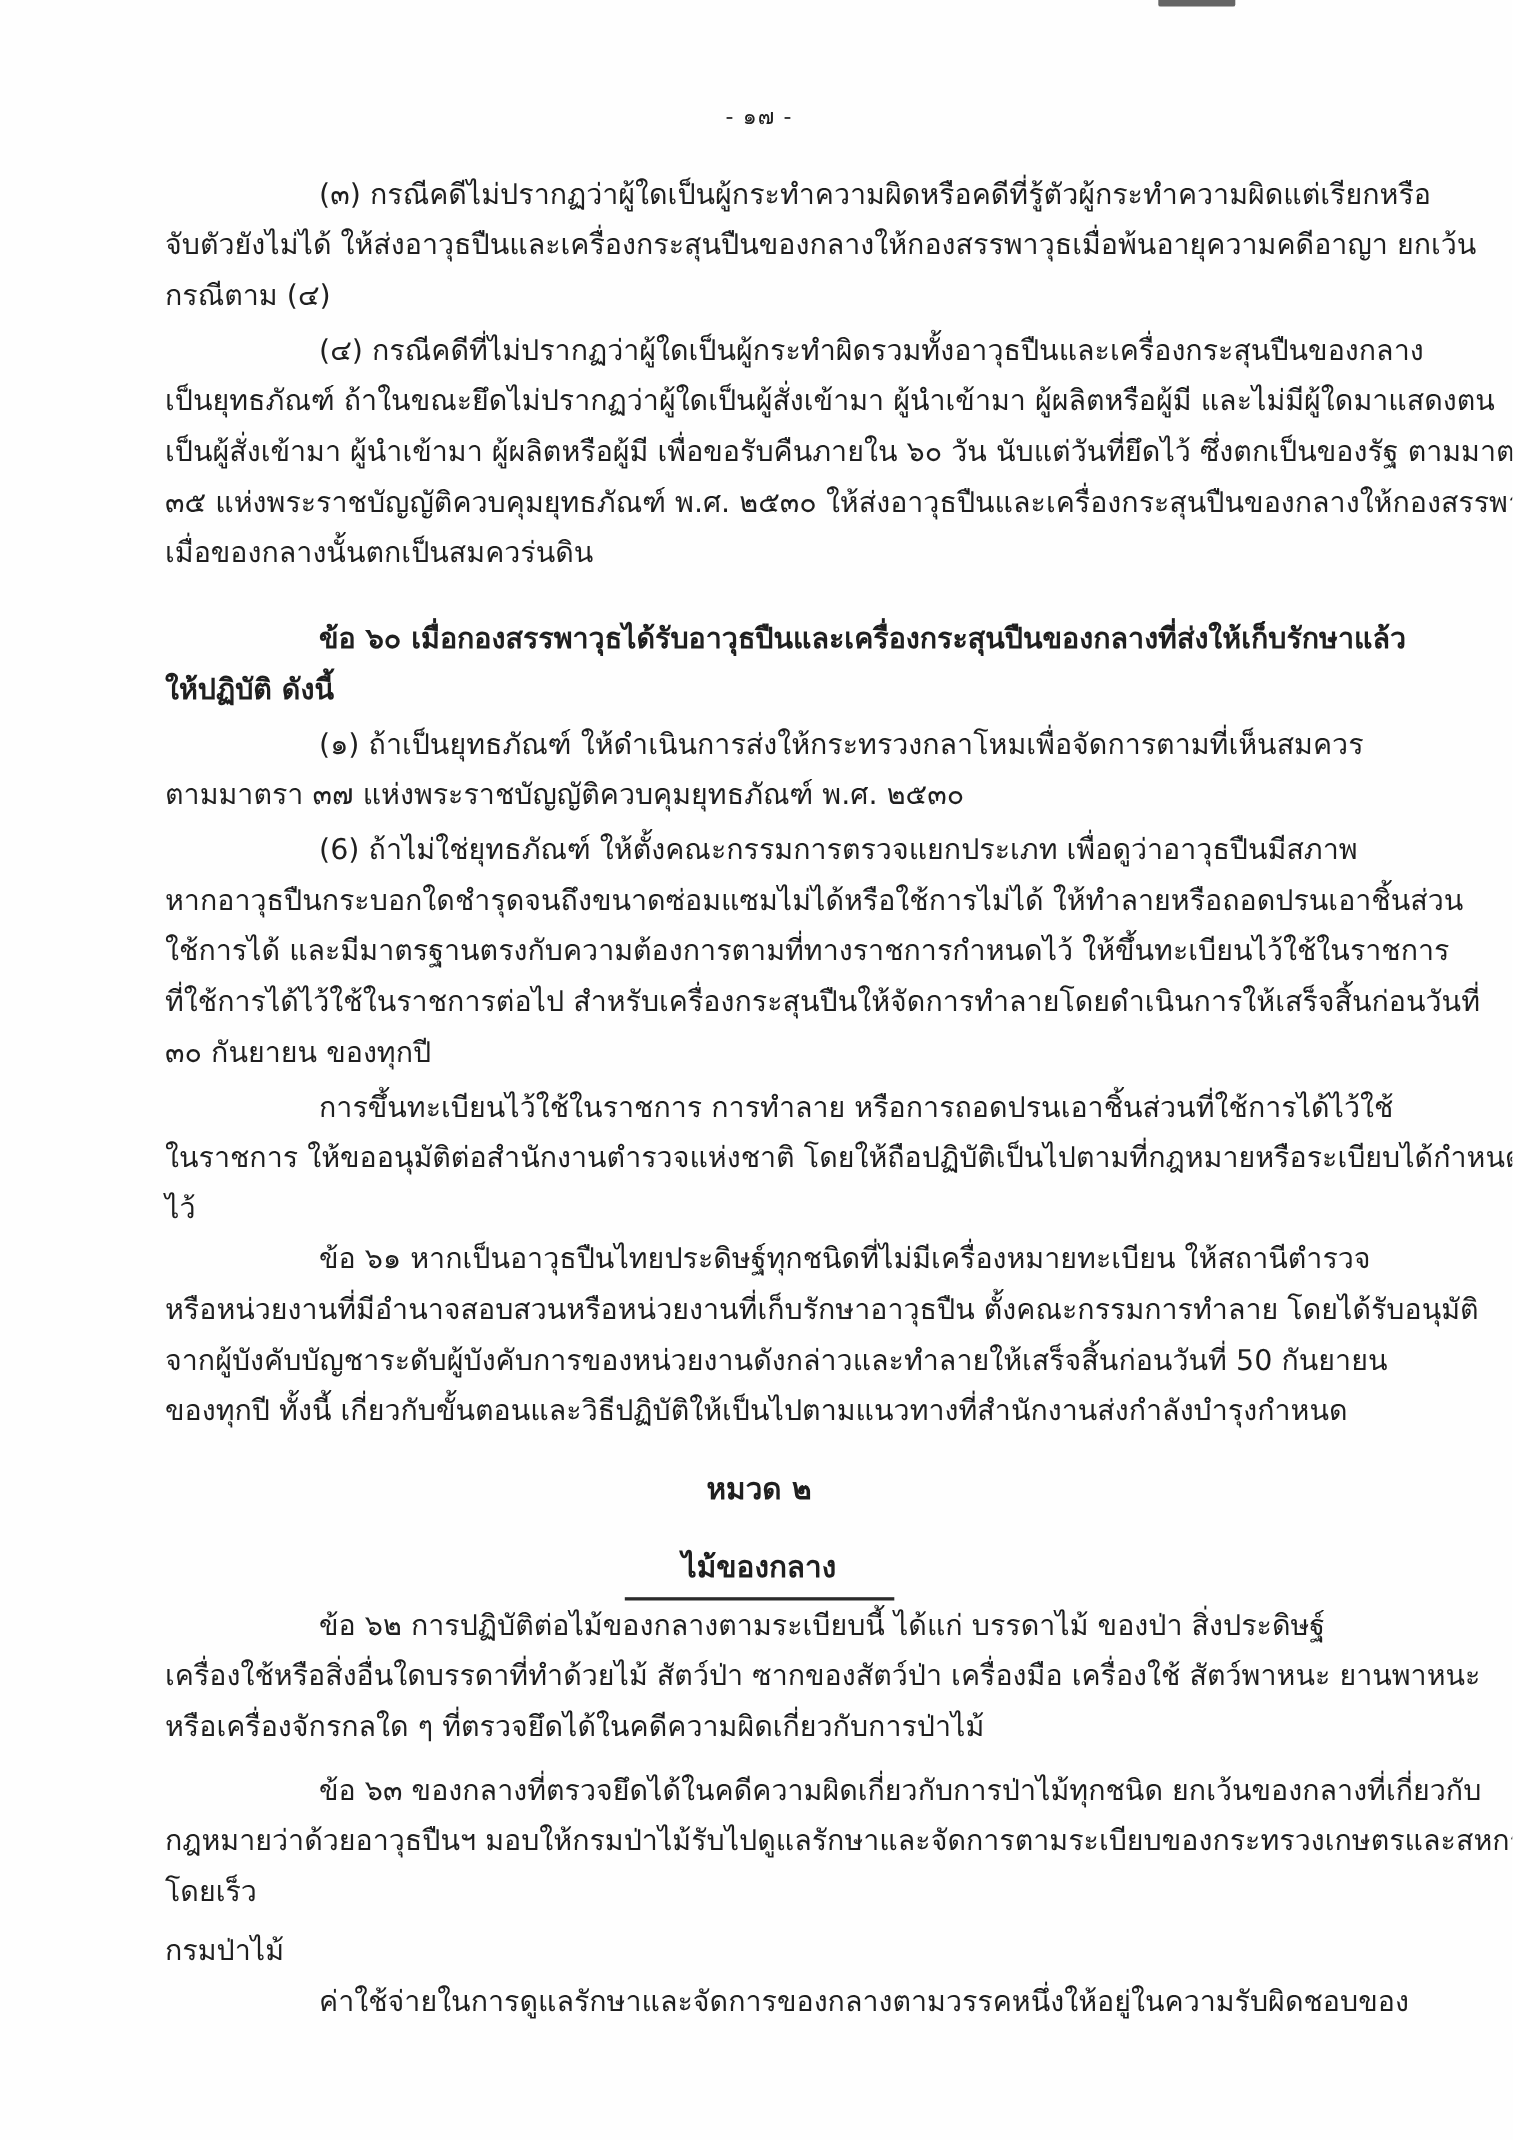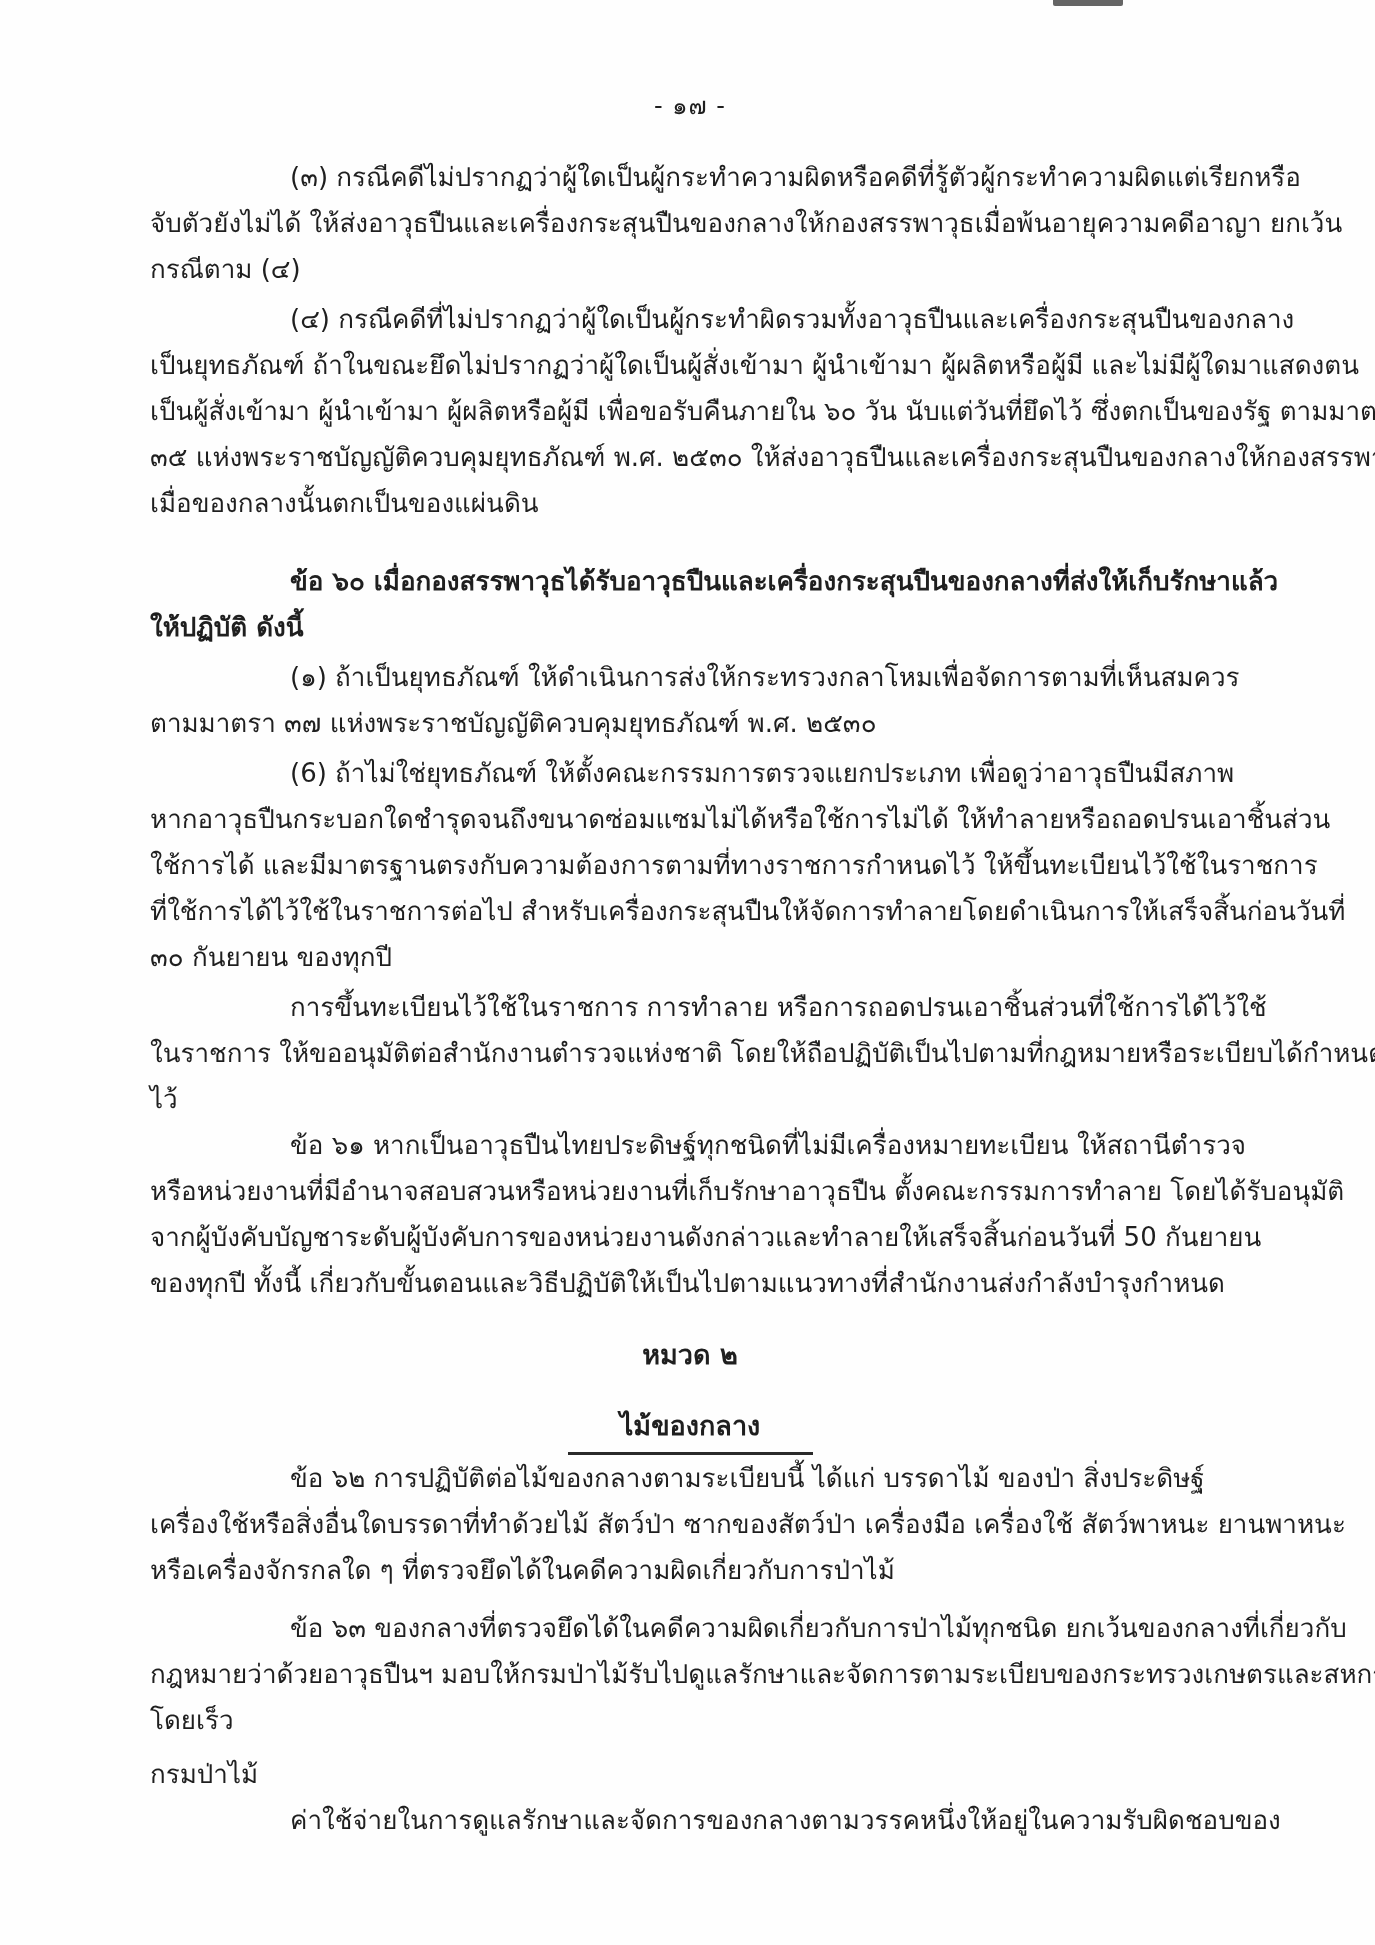--- a/index.html
+++ b/index.html
@@ -24,21 +24,21 @@
     height: 6px;
     background: #4a4a4a;
     border-radius: 0 0 2px 2px;
     opacity: 0.85;
   }
   .page-inner {
     padding: 92px 145px 0 150px; 
   }
   .page-number {
     text-align: center;
-    font-size: 24px;
+    font-size: 20px;
     line-height: 28px;
     margin-bottom: 34px;
     letter-spacing: 1px;
   }
   .para {
     margin: 0;
     font-size: 26px;
     line-height: 46px;
   }
   .ln { display: block; white-space: nowrap; }
@@ -84,21 +84,21 @@
       <span class="ln first">(๓) กรณีคดีไม่ปรากฏว่าผู้ใดเป็นผู้กระทำความผิดหรือคดีที่รู้ตัวผู้กระทำความผิดแต่เรียกหรือ</span>
       <span class="ln">จับตัวยังไม่ได้ ให้ส่งอาวุธปืนและเครื่องกระสุนปืนของกลางให้กองสรรพาวุธเมื่อพ้นอายุความคดีอาญา ยกเว้น</span>
       <span class="ln">กรณีตาม (๔)</span>
     </div>
 
     <div class="para mt-4">
       <span class="ln first">(๔) กรณีคดีที่ไม่ปรากฏว่าผู้ใดเป็นผู้กระทำผิดรวมทั้งอาวุธปืนและเครื่องกระสุนปืนของกลาง</span>
       <span class="ln">เป็นยุทธภัณฑ์ ถ้าในขณะยึดไม่ปรากฏว่าผู้ใดเป็นผู้สั่งเข้ามา ผู้นำเข้ามา ผู้ผลิตหรือผู้มี และไม่มีผู้ใดมาแสดงตน</span>
       <span class="ln">เป็นผู้สั่งเข้ามา ผู้นำเข้ามา ผู้ผลิตหรือผู้มี เพื่อขอรับคืนภายใน ๖๐ วัน นับแต่วันที่ยึดไว้ ซึ่งตกเป็นของรัฐ ตามมาตรา</span>
       <span class="ln">๓๕ แห่งพระราชบัญญัติควบคุมยุทธภัณฑ์ พ.ศ. ๒๕๓๐ ให้ส่งอาวุธปืนและเครื่องกระสุนปืนของกลางให้กองสรรพาวุธ</span>
-      <span class="ln">เมื่อของกลางนั้นตกเป็นของแผ่นดิน</span>
+      <span class="ln">เมื่อของกลางนั้นตกเป็นสมควร่นดิน</span>
     </div>
 
     <div class="para mt-26">
       <span class="ln first">ข้อ ๖๐ เมื่อกองสรรพาวุธได้รับอาวุธปืนและเครื่องกระสุนปืนของกลางที่ส่งให้เก็บรักษาแล้ว</span>
       <span class="ln">ให้ปฏิบัติ ดังนี้</span>
     </div>
 
     <div class="para mt-4">
       <span class="ln first">(๑) ถ้าเป็นยุทธภัณฑ์ ให้ดำเนินการส่งให้กระทรวงกลาโหมเพื่อจัดการตามที่เห็นสมควร</span>
       <span class="ln">ตามมาตรา ๓๗ แห่งพระราชบัญญัติควบคุมยุทธภัณฑ์ พ.ศ. ๒๕๓๐</span>

